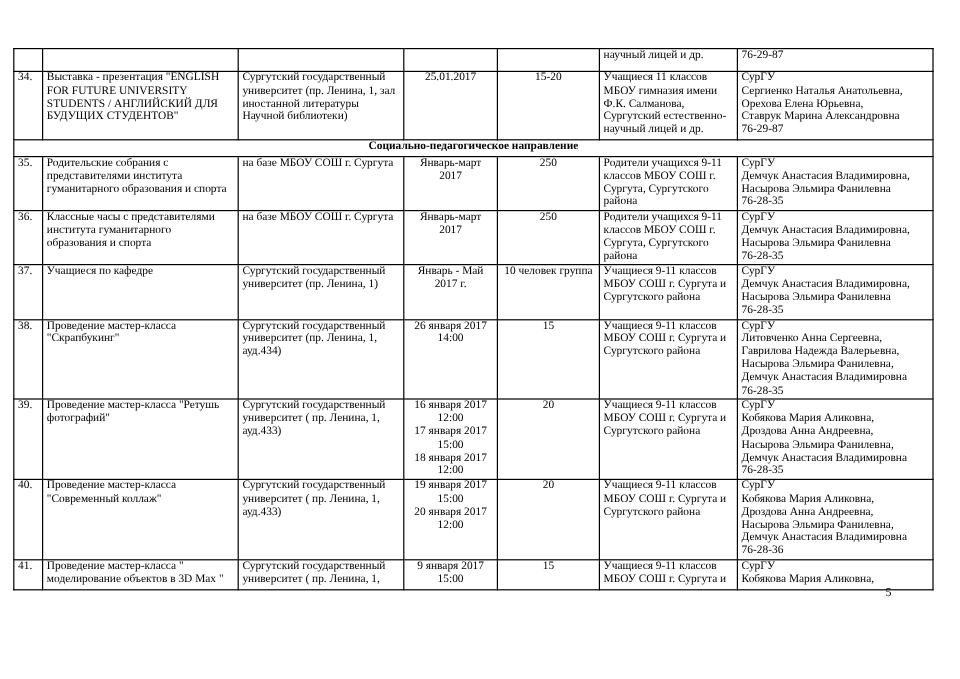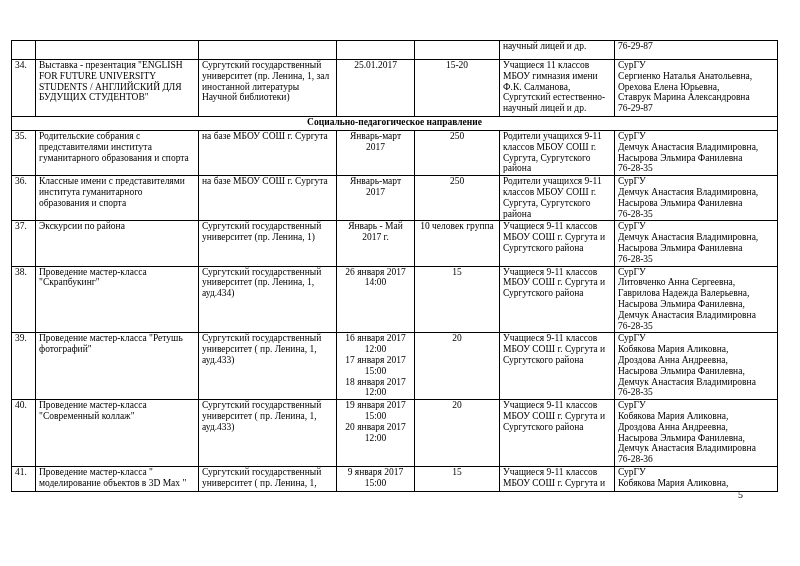--- a/index.html
+++ b/index.html
@@ -104,34 +104,34 @@
 2017</td>
           <td class="c-count">250</td>
           <td class="c-aud">Родители учащихся 9-11 классов МБОУ СОШ г. Сургута, Сургутского района</td>
           <td class="c-cont">СурГУ
 Демчук Анастасия Владимировна,
 Насырова Эльмира Фанилевна
 76-28-35</td>
         </tr>
         <tr style="height: 44px;">
           <td class="c-num">36.</td>
-          <td class="c-event">Классные имени с представителями института гуманитарного образования и спорта</td>
+          <td class="c-event">Классные часы с представителями института гуманитарного образования и спорта</td>
           <td class="c-loc">на базе МБОУ СОШ г. Сургута</td>
           <td class="c-date">Январь-март
 2017</td>
           <td class="c-count">250</td>
           <td class="c-aud">Родители учащихся 9-11 классов МБОУ СОШ г. Сургута, Сургутского района</td>
           <td class="c-cont">СурГУ
 Демчук Анастасия Владимировна,
 Насырова Эльмира Фанилевна
 76-28-35</td>
         </tr>
         <tr style="height: 44px;">
           <td class="c-num">37.</td>
-          <td class="c-event">Экскурсии по района</td>
+          <td class="c-event">Учащиеся по кафедре</td>
           <td class="c-loc">Сургутский государственный университет (пр. Ленина, 1)</td>
           <td class="c-date">Январь - Май
 2017 г.</td>
           <td class="c-count">10 человек группа</td>
           <td class="c-aud">Учащиеся 9-11 классов МБОУ СОШ г. Сургута и Сургутского района</td>
           <td class="c-cont">СурГУ
 Демчук Анастасия Владимировна,
 Насырова Эльмира Фанилевна
 76-28-35</td>
         </tr>

